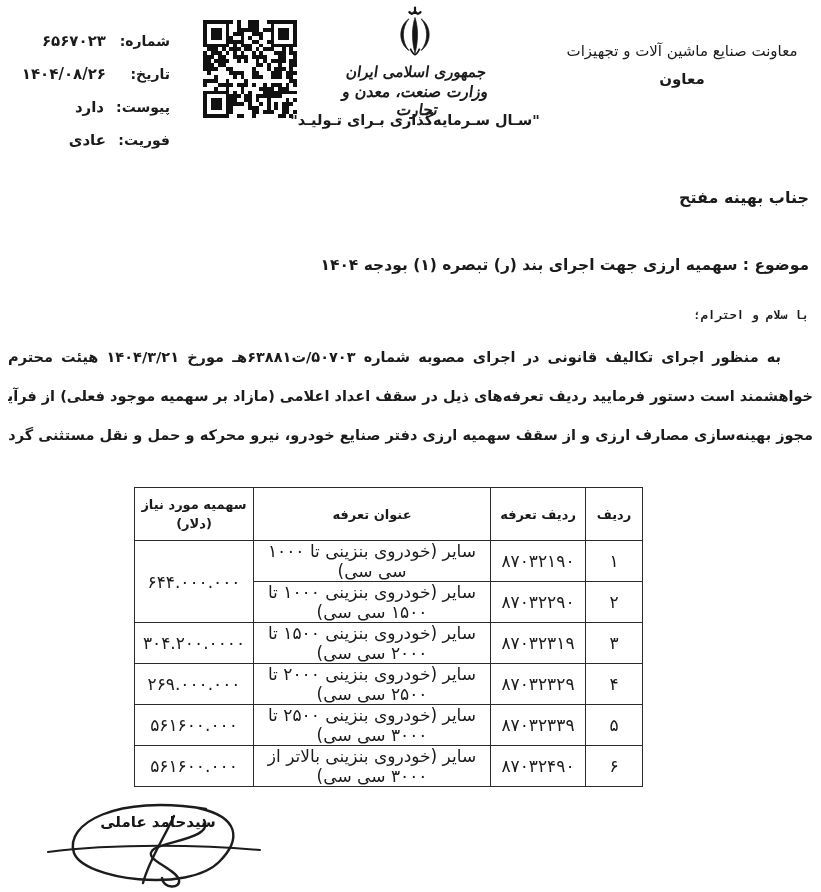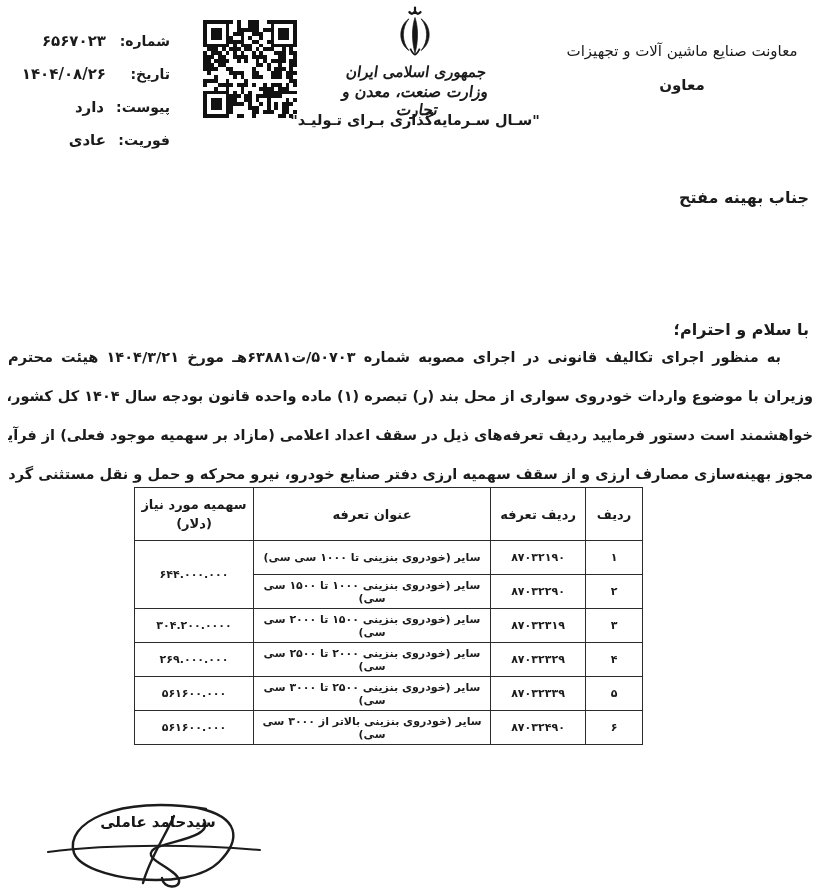--- a/index.html
+++ b/index.html
@@ -18,35 +18,35 @@
   
   .emblem-block{position:absolute;left:330px;top:6px;width:170px;text-align:center;direction:rtl;}
   .emblem-svg{display:block;margin:0 auto;}
   .org1{font-size:15px;font-weight:700;font-style:italic;margin-top:3px;transform:skewX(6deg);}
   .org2{font-size:15.5px;font-weight:700;font-style:italic;margin-top:2px;transform:skewX(6deg);}
   .slogan{position:absolute;left:282px;top:112px;width:266px;text-align:center;
           font-size:14.5px;font-weight:700;letter-spacing:.5px;}
   
   .dept{position:absolute;left:553px;top:42px;width:258px;text-align:center;direction:rtl;}
   .dept-l1{font-size:15px;font-weight:400;}
-  .dept-l2{font-size:15px;font-weight:700;margin-top:16px;}
+  .dept-l2{font-size:15px;font-weight:700;margin-top:10px;}
   
   .recipient{position:absolute;right:12px;top:188px;font-size:16px;font-weight:700;}
   .recipient-title{position:absolute;right:12px;top:221px;font-size:16px;font-weight:700;}
   .subject{position:absolute;right:12px;top:256px;font-size:15.5px;font-weight:700;}
-  .salutation{position:absolute;right:12px;top:320px;font-size:16px;font-weight:700;}
+  .salutation{position:absolute;right:12px;top:308px;font-size:12px;font-weight:700;font-family:Liberation Mono, monospace;}
   .body-text{position:absolute;top:338px;right:8px;left:8px;direction:rtl;}
   .body-line{height:39px;line-height:39px;font-size:14.5px;font-weight:700;
              text-align:justify;text-align-last:justify;overflow:hidden;white-space:nowrap;}
   .body-line.first{padding-right:32px;}
   
   .tariff-table{position:absolute;top:487px;right:178px;border-collapse:collapse;direction:rtl;}
   .tariff-table th,.tariff-table td{border:1.6px solid #2b2b2b;padding:0 4px;text-align:center;vertical-align:middle;}
   .tariff-table th{height:52px;font-size:13px;font-weight:700;}
-  .tariff-table td{height:33px;font-size:11px;font-weight:700;}
+  .tariff-table td{height:33px;font-size:17px;font-weight:400;}
   .col-no{width:48px;}
   .col-code{width:86px;}
   .col-title{width:228px;}
   .col-quota{width:110px;}
   .code-cell{letter-spacing:1px;font-size:13px;}
   .quota-cell{letter-spacing:.5px;font-size:13px;}
   .title-cell{font-size:12px;font-weight:700;}
   .qh{display:block;line-height:1.5;}
   
   .signature{position:absolute;left:46px;top:796px;}
@@ -441,25 +441,25 @@
     <div class="org2">وزارت صنعت، معدن و تجارت</div>
   </div>
   <div class="slogan">"سـال سـرمایه‌گذاری بـرای تـولیـد"</div>
 
   <div class="dept">
     <div class="dept-l1">معاونت صنایع ماشین آلات و تجهیزات</div>
     <div class="dept-l2">معاون</div>
   </div>
 
   <div class="recipient">جناب بهینه مفتح</div>
+  <div class="subject">موضوع : سهمیه ارزی جهت اجرای بند (ر) تبصره (۱) بودجه ۱۴۰۴</div>
   <div class="salutation">با سلام و احترام؛</div>
 
   <div class="body-text">
     <div class="body-line first">به منظور اجرای تکالیف قانونی در اجرای مصوبه شماره ۵۰۷۰۳/ت۶۳۸۸۱هـ مورخ ۱۴۰۴/۳/۲۱ هیئت محترم</div>
-    <div class="body-line">وزیران با موضوع واردات خودروی سواری از محل بند (ر) تبصره (۱) ماده واحده قانون بودجه سال ۱۴۰۴ کل کشور،</div>
     <div class="body-line">خواهشمند است دستور فرمایید ردیف تعرفه‌های ذیل در سقف اعداد اعلامی (مازاد بر سهمیه موجود فعلی) از فرآیند</div>
     <div class="body-line">مجوز بهینه‌سازی مصارف ارزی و از سقف سهمیه ارزی دفتر صنایع خودرو، نیرو محرکه و حمل و نقل مستثنی گردد.</div>
   </div>
 
   <table class="tariff-table">
     <thead>
       <tr>
         <th class="col-no">ردیف</th>
         <th class="col-code">ردیف تعرفه</th>
         <th class="col-title">عنوان تعرفه</th>

